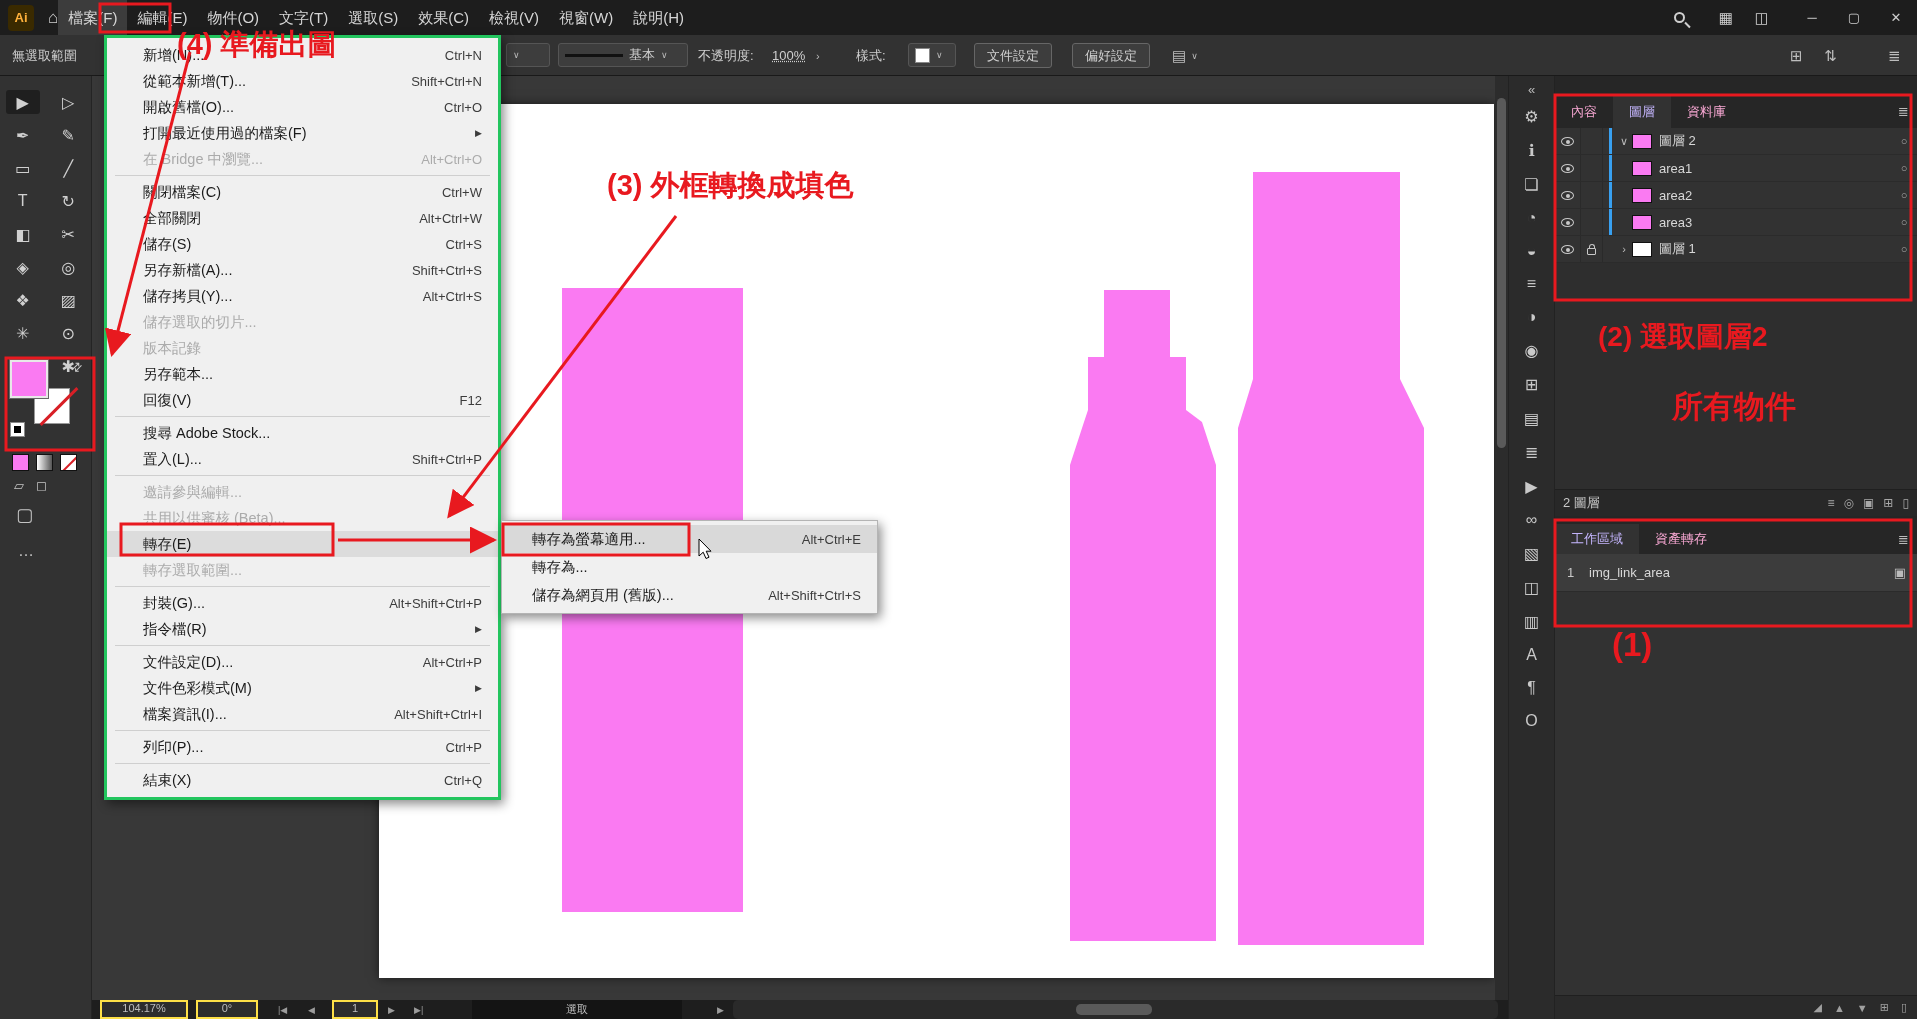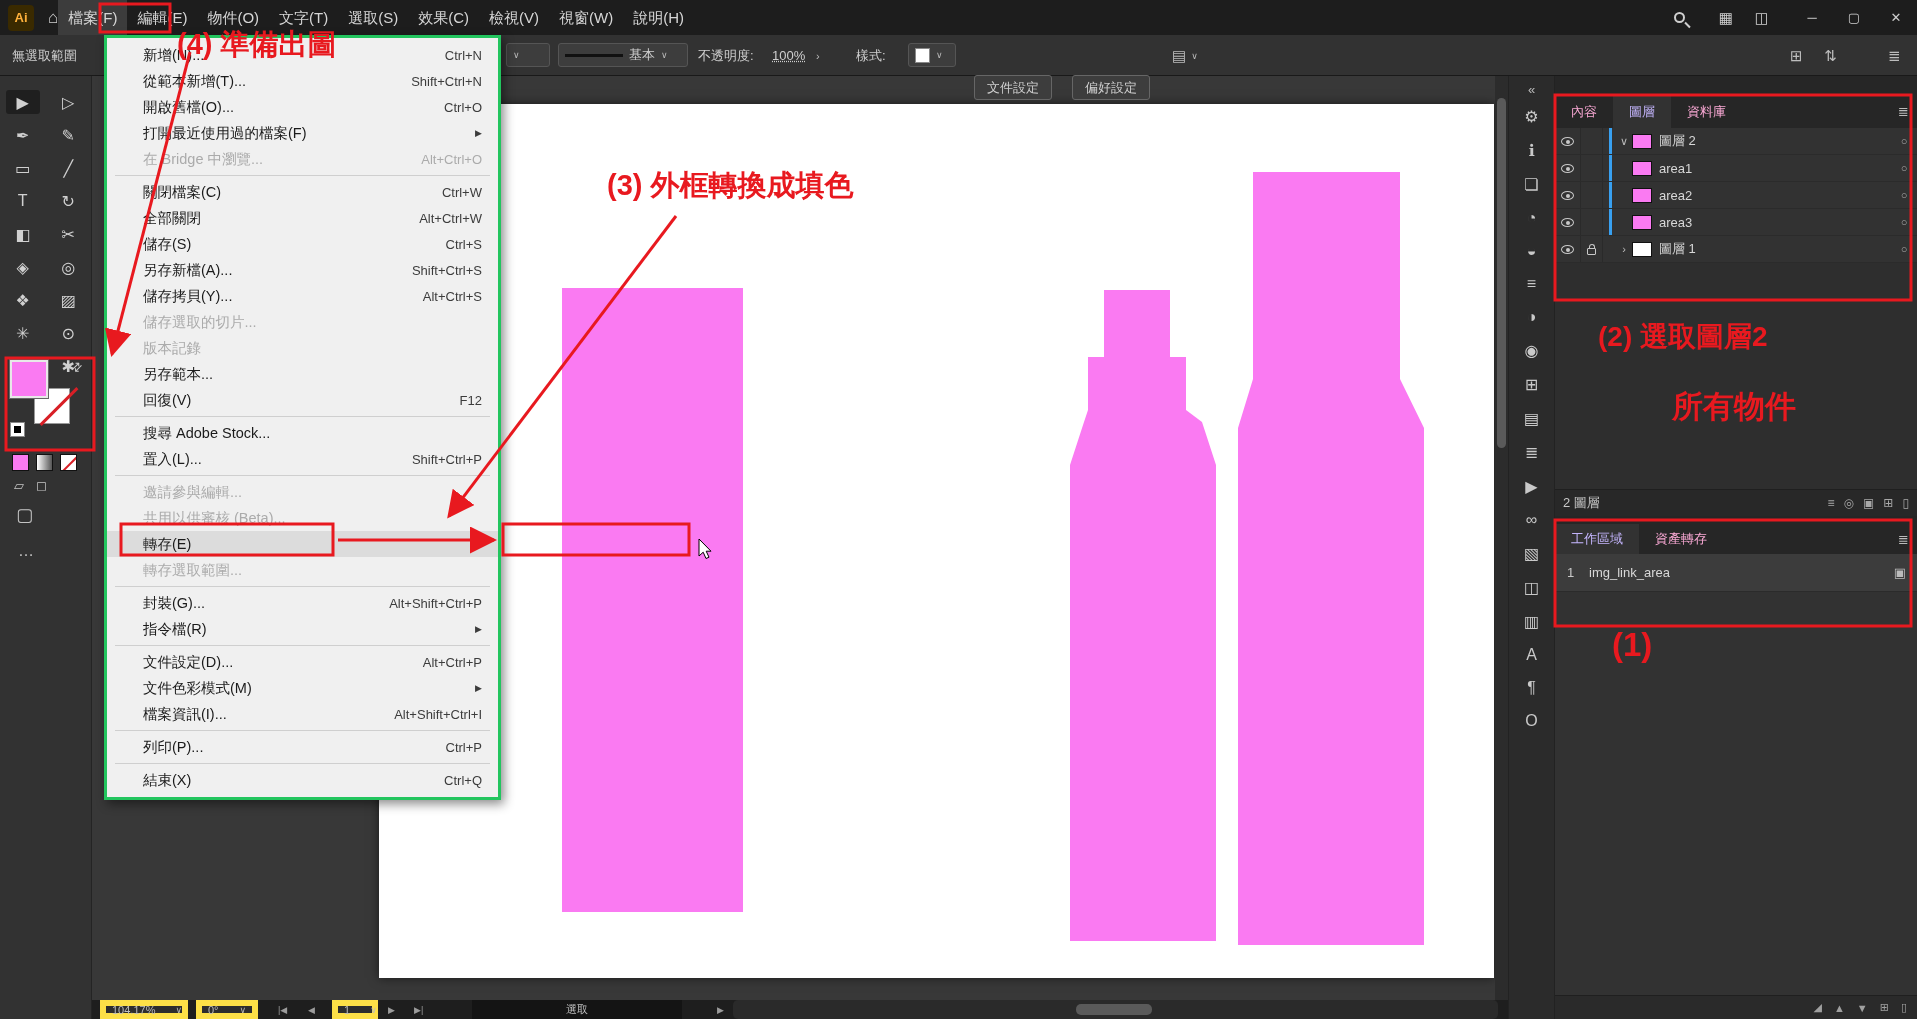--- a/index.html
+++ b/index.html
@@ -30,21 +30,21 @@
     border-bottom:1px solid #191919; color:#cfcfcf; font-size:13px; z-index:5; }
   .controlbar > * { position:absolute; top:0; height:41px; display:flex; align-items:center; }
   .cb-nosel { left:12px; }
   .cb-dd { background:#3d3d3d; border:1px solid #555; border-radius:3px; height:24px !important;
     top:8px !important; padding:0 6px; display:flex; align-items:center; gap:6px; }
   .caret { font-size:9px; color:#bbb; }
   .cb-line { width:58px; height:3px; background:#111; }
   .cb-label {}
   .cb-val { text-decoration:underline dotted; }
   .cb-btn { background:#3d3d3d; border:1px solid #666; border-radius:3px; height:25px !important;
-    top:8px !important; padding:0 12px; display:flex; align-items:center;margin-top:32px; }
+    top:8px !important; padding:0 12px; display:flex; align-items:center; }
   .cb-sw { width:15px; height:15px; background:#fff; border:1px solid #888; }
   .cbi { font-size:15px; color:#bdbdbd; }
 
   
   .toolbar { position:absolute; left:0; top:76px; width:92px; bottom:0; background:#323232;
     border-right:1px solid #242424; z-index:4; }
   .tools { display:grid; grid-template-columns:1fr 1fr; row-gap:9px; padding-top:14px;
     justify-items:center; color:#d0d0d0; font-size:16px; }
   .tool { width:34px; height:24px; display:flex; align-items:center; justify-content:center; }
   .tool.active { background:#1f1f1f; border-radius:3px; }
@@ -119,21 +119,21 @@
   .ab-name { flex:1; }
   .ab-icon { width:34px; text-align:center; color:#bbb; font-size:13px; }
   .p2-empty { flex:1; background:#323232; }
   .pfooter { height:24px; background:#2a2a2a; border-top:1px solid #1f1f1f; display:flex;
     align-items:center; justify-content:flex-end; gap:12px; padding-right:10px; color:#a0a0a0; font-size:11px; }
 
   
   .statusbar { position:absolute; left:92px; bottom:0; right:409px; height:19px; background:#1e1e1e;
     color:#bdbdbd; font-size:11px; z-index:4; }
   .statusbar > * { position:absolute; top:0; height:19px; display:flex; align-items:center; }
-  .sb-dd { background:#2d2d2d; border:6px solid #fde047; gap:20px; padding:0 6px; justify-content:space-between; }
+  .sb-dd { background:#2d2d2d; border:2px solid #fde047; gap:20px; padding:0 6px; justify-content:space-between;flex-direction:column; }
   .sb-nav { font-size:9px; color:#9c9c9c; }
   .sb-status { left:380px; width:210px; background:#141414; justify-content:center; }
   .hscroll { left:641px; right:10px; background:#2a2a2a; border-radius:5px; }
   .hthumb { position:absolute; left:343px; top:4px; width:76px; height:11px; background:#5a5a5a; border-radius:5px; }
 
   
   .filemenu { position:absolute; left:104px; top:35px; width:397px; background:#f0f0f0;
     border:3px solid #22c55e; box-shadow:3px 4px 10px rgba(0,0,0,.45); padding:4px 0;
     z-index:30; font-size:14.5px; color:#1b1b1b; }
   .mi { height:26px; display:flex; align-items:center; padding:0 16px 0 36px; }
@@ -527,20 +527,33 @@
         <span class="ml">列印(P)...</span>
         <span class="ms">Ctrl+P</span>
       </div>
     <div class="msep"></div>
     <div class="mi">
         <span class="ml">結束(X)</span>
         <span class="ms">Ctrl+Q</span>
       </div>
   </div>
 
+  <div class="submenu">
+    <div class="smi hl">
+        <span class="ml">轉存為螢幕適用...</span>
+        <span class="ms">Alt+Ctrl+E</span>
+      </div>
+    <div class="smi">
+        <span class="ml">轉存為...</span>
+      </div>
+    <div class="smi">
+        <span class="ml">儲存為網頁用 (舊版)...</span>
+        <span class="ms">Alt+Shift+Ctrl+S</span>
+      </div>
+  </div>
 
   <svg class="cursor" style="left:698px;top:538px;" width="16" height="22">
     <path d="M1,1 L1,18 L5.2,14.2 L8,20.5 L11,19.2 L8.2,13.2 L13,13.2 Z" fill="#ffffff" stroke="#000000" stroke-width="1"></path>
   </svg>
 
   <svg class="overlay" width="1917" height="1019">
     <defs>
       <marker id="ah" markerWidth="10" markerHeight="9" refX="8" refY="4.5" orient="auto">
         <path d="M0,0 L9,4.5 L0,9 Z" fill="#e8191f"></path>
       </marker>

